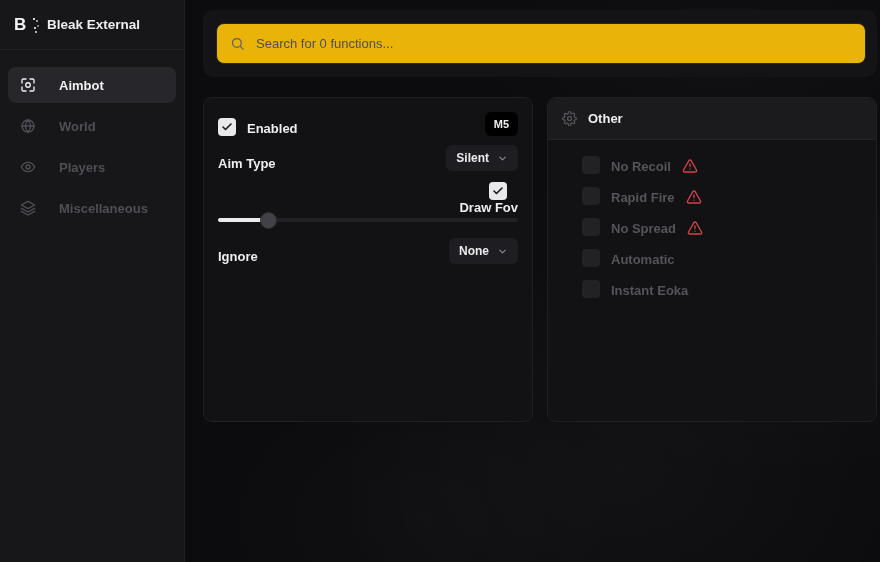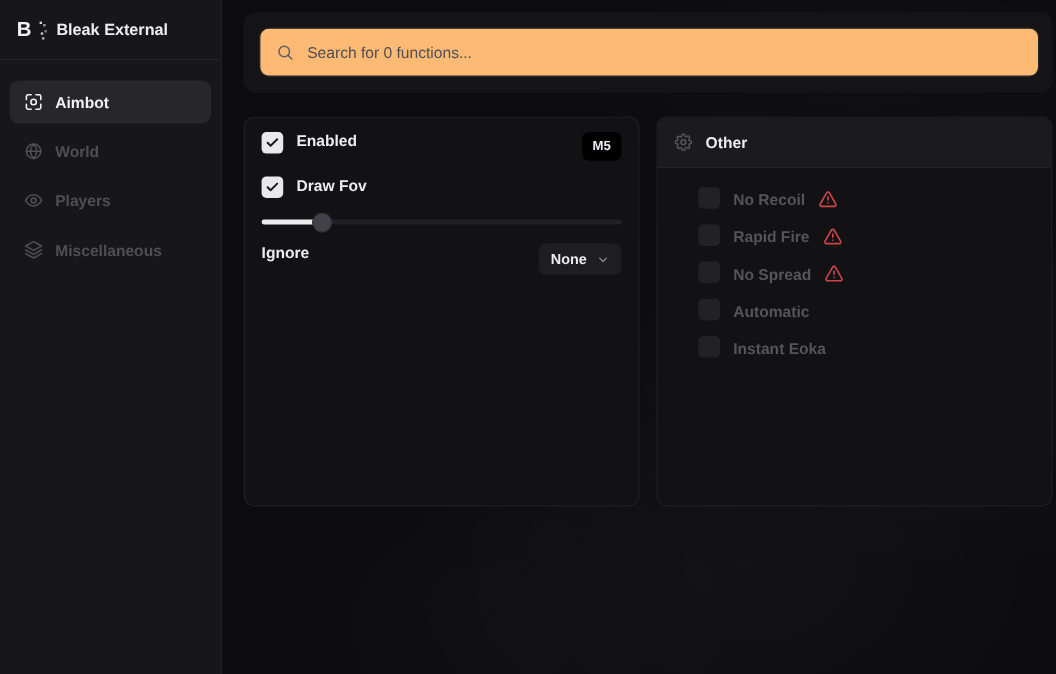--- a/index.html
+++ b/index.html
@@ -29,37 +29,37 @@
     height:50px; display:flex; align-items:center; gap:11px; padding:0 14px;
     border-bottom:1px solid #222227;
   }
   .logo { position:relative; width:22px; height:20px; display:flex; align-items:center; }
   .logo-b { font-size:17px; font-weight:800; color:#f4f4f6; letter-spacing:0; }
   .logo-frag { position:absolute; right:1px; top:3px; width:2px; height:2px; background:#d8d8dc;
     box-shadow:3px 2px 0 #9a9aa0, 1px 9px 0 #c8c8cc, 4px 7px 0 #7a7a80, 2px 13px 0 #b0b0b6; }
   .brand-title { font-size:13.5px; font-weight:700; color:#ededf0; }
   .nav { padding:17px 8px 8px; }
   .nav-item {
-    display:flex; align-items:center; gap:10px; height:36px; padding:0 12px;
+    display:flex; align-items:center; gap:23px; height:36px; padding:0 12px;
     border-radius:8px; margin-bottom:5px; cursor:pointer;
     color:#4e4e55; font-size:13px; font-weight:600;
   }
   .nav-item.active { background:#27272b; color:#f1f1f3; }
   .nav-item .nicon { width:16px; height:16px; flex:0 0 16px; display:block; }
   .nav-item svg { display:block; width:16px; height:16px; stroke:currentColor; fill:none;
     stroke-width:2; stroke-linecap:round; stroke-linejoin:round; }
 
   
   .search-panel {
     position:absolute; left:203px; top:10px; width:674px; height:67px;
     background:#141417; border-radius:10px; z-index:1;
   }
   .search-input {
     position:absolute; left:13px; top:13px; right:11px; height:41px;
-    background:#fdba74; border:1px solid #242429; border-radius:8px;
+    background:#eab308; border:1px solid #242429; border-radius:8px;
     display:flex; align-items:center; gap:11px; padding:0 13px; cursor:text;
   }
   .search-input svg { width:15px; height:15px; stroke:#606067; fill:none; stroke-width:2;
     stroke-linecap:round; }
   .search-placeholder { font-size:13px; color:#4f4f56; font-weight:500; }
 
   .panel {
     position:absolute; top:97px; width:330px; height:325px;
     background:#121215; border:1px solid #1f1f24; border-radius:9px; z-index:1;
   }
@@ -67,21 +67,21 @@
   .panel-other { left:547px; }
   .panel-header {
     height:42px; background:#1b1b1e; border-bottom:1px solid #242428;
     border-radius:8px 8px 0 0; display:flex; align-items:center; gap:11px; padding:0 14px;
   }
   .panel-header svg { width:15px; height:15px; stroke:#55555c; fill:none; stroke-width:2;
     stroke-linecap:round; stroke-linejoin:round; }
   .panel-title { font-size:13px; font-weight:700; color:#ededf0; }
   .panel-body { padding:0 14px; }
 
-  .row { display:flex; align-items:flex-start; }
+  .row { display:flex; align-items:flex-end; }
   .row-between { justify-content:space-between; }
   .row-26 { height:26px; }
   .label { font-size:13px; font-weight:600; color:#ededf0; }
   .label-dim { font-size:13px; font-weight:600; color:#4c4c52; }
 
   .checkbox { width:18px; height:18px; border-radius:4px; background:#222226;
     margin-right:11px; flex:0 0 18px; cursor:pointer; display:flex;
     align-items:center; justify-content:center; }
   .checkbox svg { width:12px; height:12px; stroke:#1a1a1d; stroke-width:3.2; fill:none;
     stroke-linecap:round; stroke-linejoin:round; visibility:hidden; }
@@ -193,22 +193,31 @@
         <span class="checkbox checked">
           <svg viewBox="0 0 24 24">
               <polyline points="20 6 9 17 4 12"></polyline>
             </svg>
         </span>
         <span class="label">Enabled</span>
       </div>
       <span class="keybind">M5</span>
     </div>
 
-
-    <div class="row row-26" style="margin-top:11px;">
+    <div class="row row-between row-26" style="margin-top:9px;">
+      <span class="label">Aim Type</span>
+      <span class="dropdown">
+        <span class="dropdown-value">Silent</span>
+        <svg viewBox="0 0 24 24">
+            <polyline points="6 9 12 15 18 9"></polyline>
+          </svg>
+      </span>
+    </div>
+
+    <div class="row row-26" style="margin-top:11px;flex-direction:column;">
       <span class="checkbox checked">
         <svg viewBox="0 0 24 24">
             <polyline points="20 6 9 17 4 12"></polyline>
           </svg>
       </span>
       <span class="label">Draw Fov</span>
     </div>
 
     <div class="slider" style="margin-top:4px;">
       <span class="slider-track"></span>

